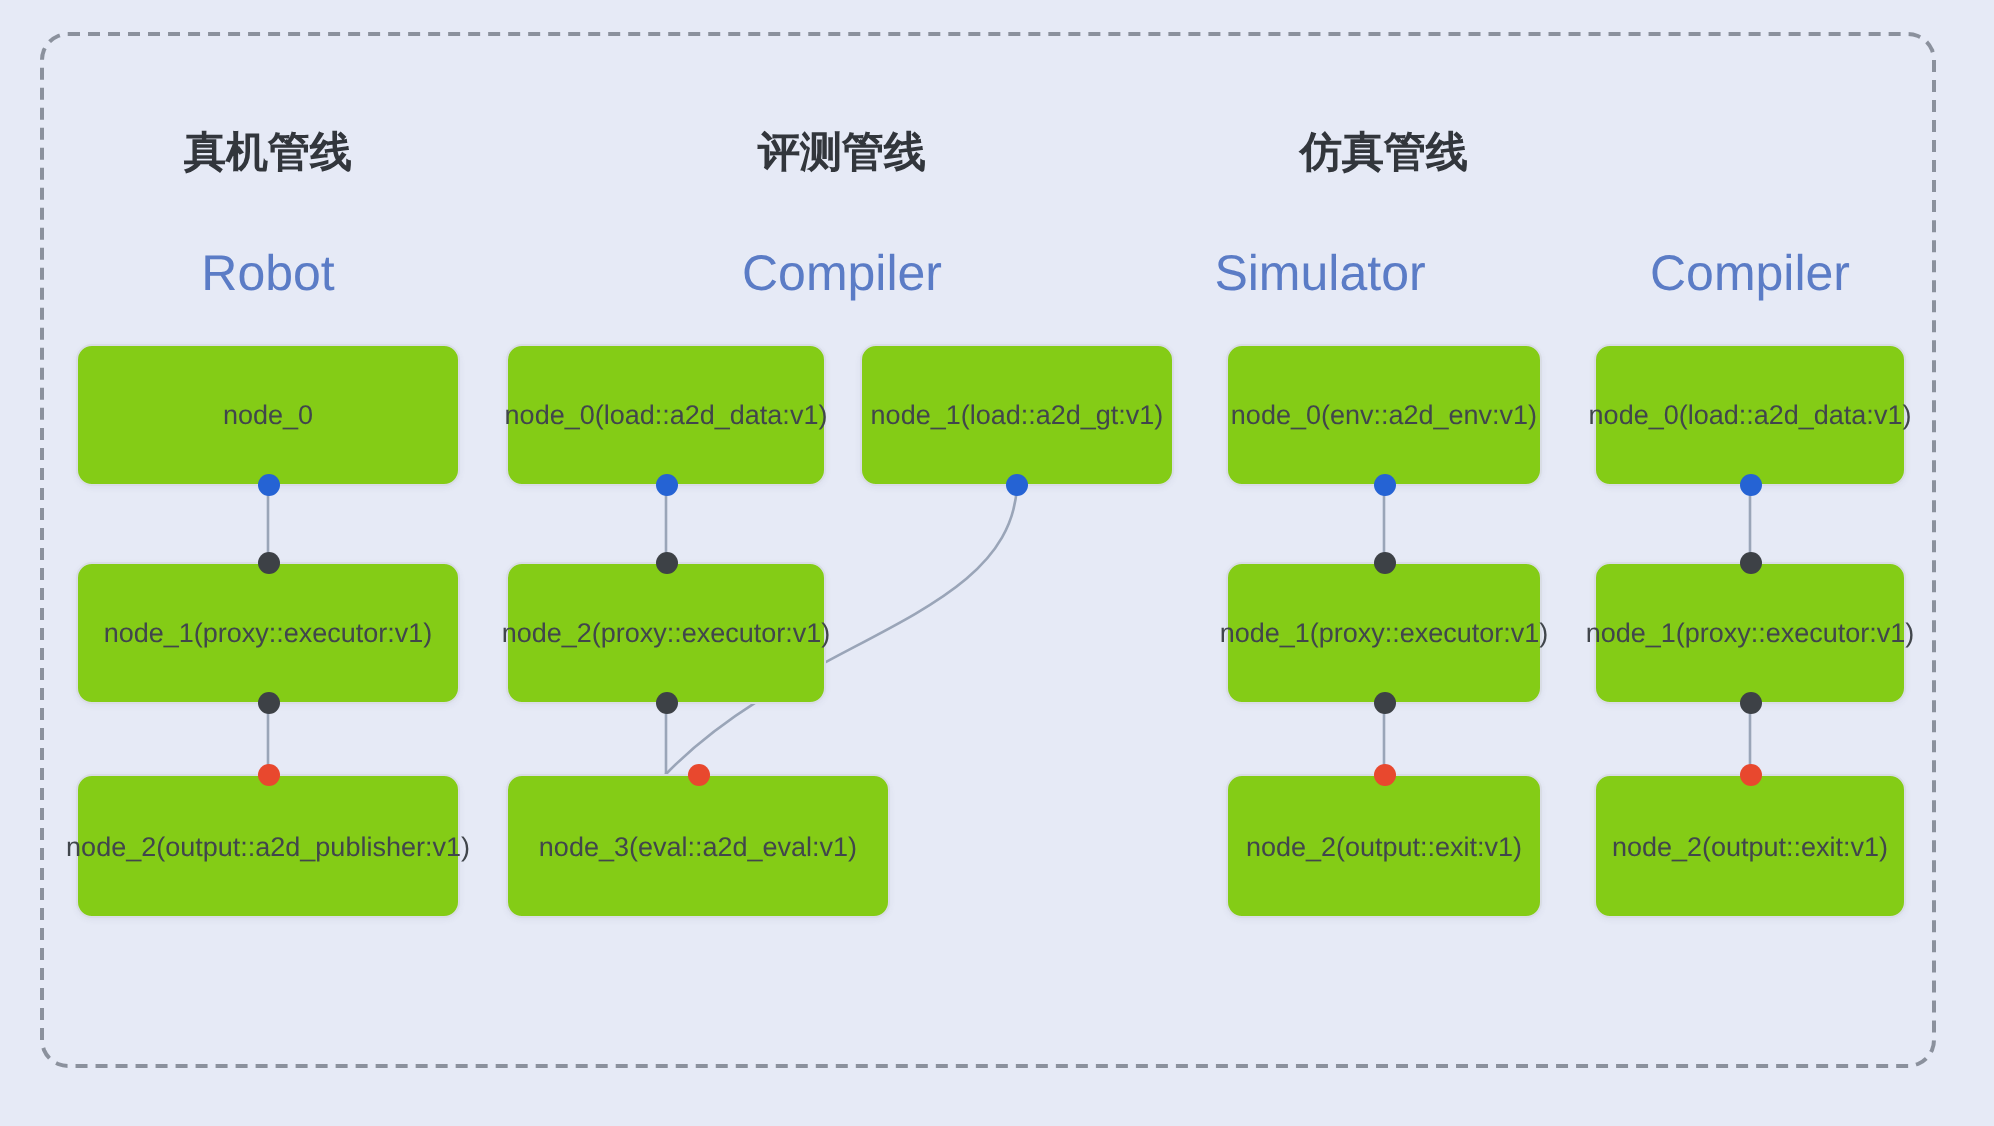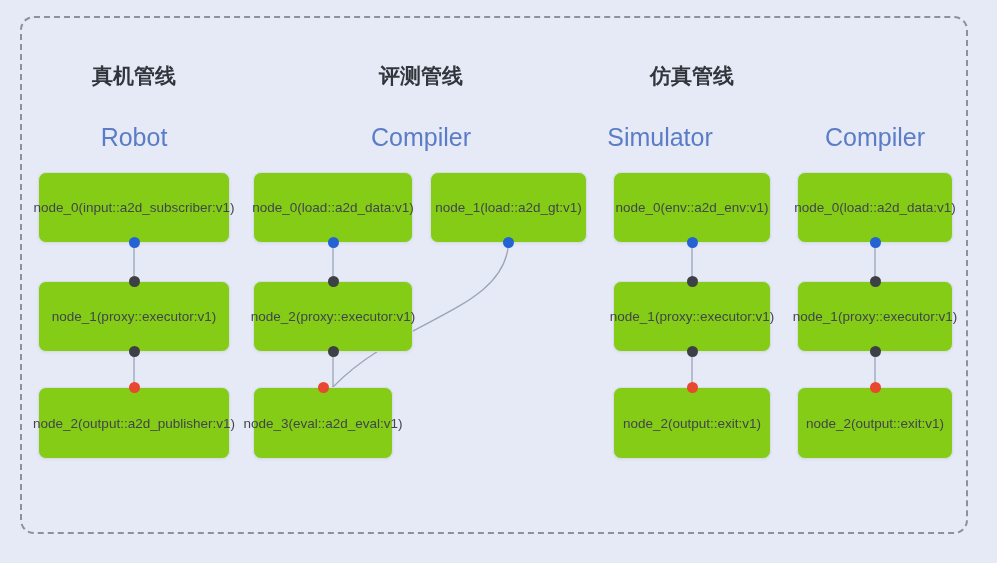--- a/index.html
+++ b/index.html
@@ -51,21 +51,20 @@
       <path d="M692,243 L692,281" fill="none" stroke="#9aa5b8" stroke-width="1.3" stroke-linecap="round"></path>
       <path d="M692,352 L692,387" fill="none" stroke="#9aa5b8" stroke-width="1.3" stroke-linecap="round"></path>
       <path d="M875,243 L875,281" fill="none" stroke="#9aa5b8" stroke-width="1.3" stroke-linecap="round"></path>
       <path d="M875,352 L875,387" fill="none" stroke="#9aa5b8" stroke-width="1.3" stroke-linecap="round"></path>
     </svg>
   <div class="frame"></div>
 <div class="title-zh" style="left: 134px; top: 62px;">真机管线</div>
     <div class="title-en" style="left: 134px; top: 123px;">Robot</div>
     <div class="node" style="left: 38px; top: 172px; width: 192px; height: 71px;">
     <div class="line1">node_0</div>
-    <div class="line2">(input::a2d_subscriber:v1)</div>
   <div class="port bottom" style="background: rgb(37, 99, 212);"></div>
     </div>
     <div class="node" style="left: 38px; top: 281px; width: 192px; height: 71px;">
     <div class="line1">node_1</div>
     <div class="line2">(proxy::executor:v1)</div>
   <div class="port top" style="background: rgb(61, 65, 70);"></div>
       <div class="port bottom" style="background: rgb(61, 65, 70);"></div>
     </div>
     <div class="node" style="left: 38px; top: 387px; width: 192px; height: 72px;">
     <div class="line1">node_2</div>
@@ -83,21 +82,21 @@
     <div class="line1">node_1</div>
     <div class="line2">(load::a2d_gt:v1)</div>
   <div class="port bottom" style="background: rgb(37, 99, 212);"></div>
     </div>
     <div class="node" style="left: 253px; top: 281px; width: 160px; height: 71px;">
     <div class="line1">node_2</div>
     <div class="line2">(proxy::executor:v1)</div>
   <div class="port top" style="background: rgb(61, 65, 70);"></div>
       <div class="port bottom" style="background: rgb(61, 65, 70);"></div>
     </div>
-    <div class="node" style="left: 253px; top: 387px; width: 140px; height: 72px;">
+    <div class="node" style="left: 253px; top: 387px; width: 192px; height: 72px;">
     <div class="line1">node_3</div>
     <div class="line2">(eval::a2d_eval:v1)</div>
   <div class="port top" style="background: rgb(232, 72, 46);"></div>
     </div>
     <div class="title-zh" style="left: 692px; top: 62px;">仿真管线</div>
     <div class="title-en" style="left: 660px; top: 123px;">Simulator</div>
     <div class="node" style="left: 613px; top: 172px; width: 158px; height: 71px;">
     <div class="line1">node_0</div>
     <div class="line2">(env::a2d_env:v1)</div>
   <div class="port bottom" style="background: rgb(37, 99, 212);"></div>

